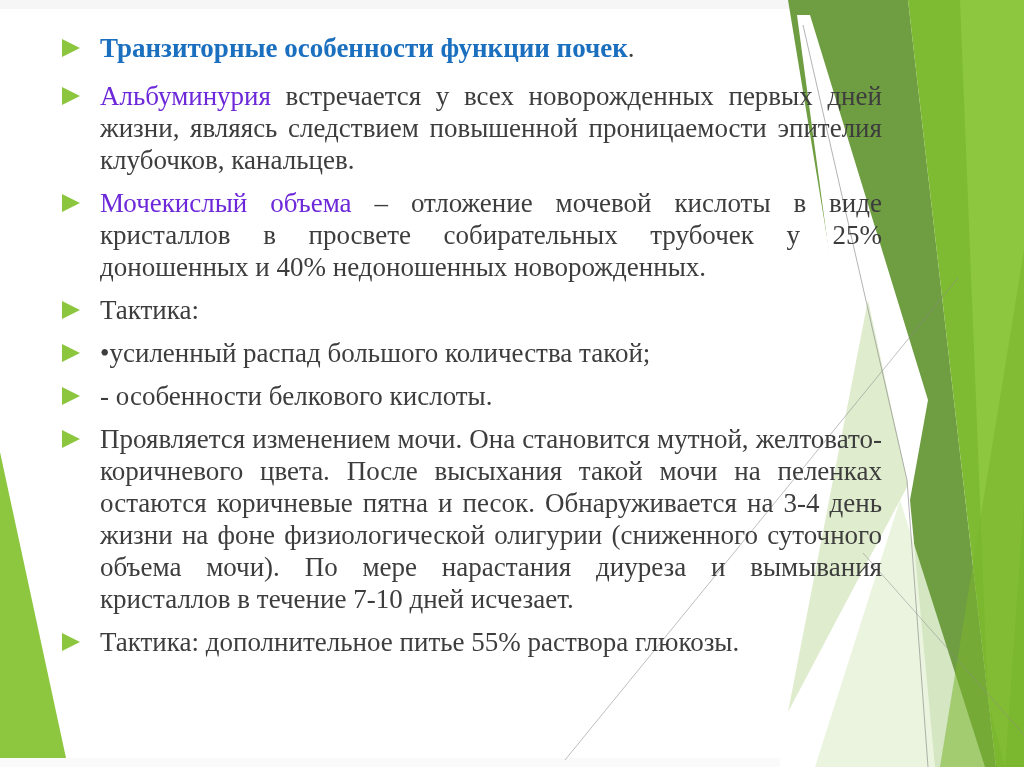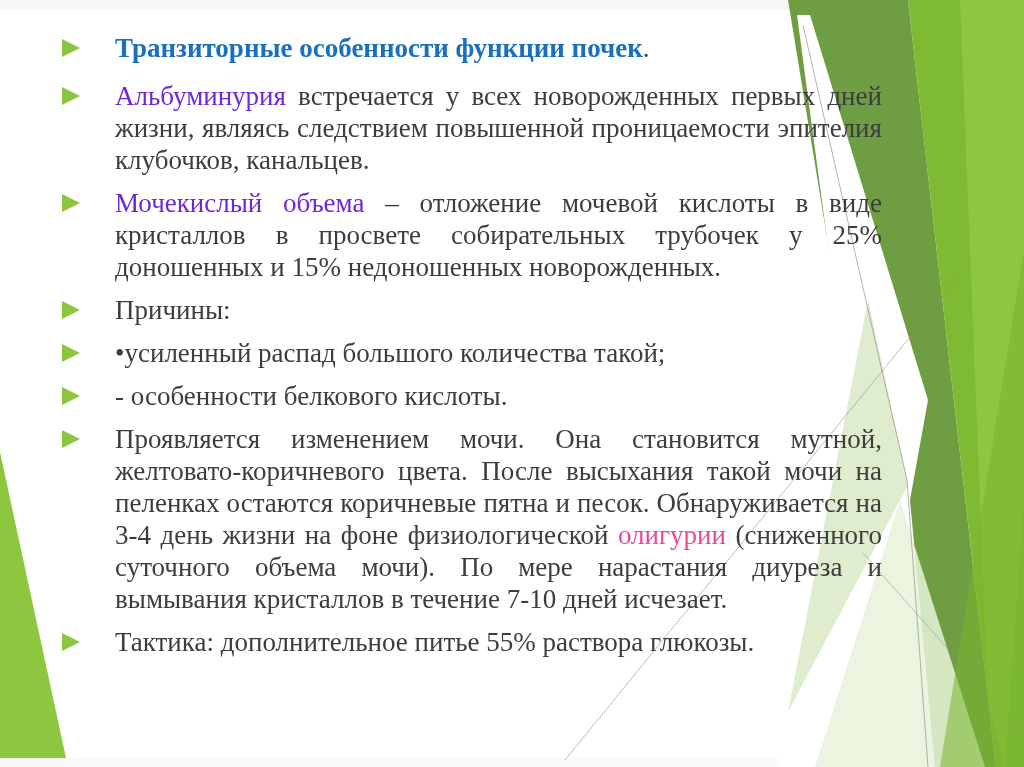--- a/index.html
+++ b/index.html
@@ -10,39 +10,39 @@
   }
   #decor{
     position:absolute;left:0;top:0;width:1024px;height:767px;z-index:0;
   }
   #content{
     position:absolute;left:62px;top:32px;width:820px;z-index:1;
     list-style:none;margin:0;padding:0;
   }
   .bullet{
     position:relative;
-    padding-left:53px;
+    padding-left:38px;
     margin:0 0 11px 0;
     font-size:27px;
     line-height:32px;
     color:#3d3d3d;
     text-align:justify;
   }
   .bullet.title-line{text-align:left;margin-bottom:16px;}
   .tri{
     position:absolute;left:0;top:7px;
     width:0;height:0;
     border-left:18px solid #8cc63e;
     border-top:9px solid transparent;
     border-bottom:9px solid transparent;
   }
   .seg-title{color:#1b6fbf;font-weight:bold;}
   .seg-plain{color:#3d3d3d;}
   .seg-dark-red{color:#6d28d9;}
-  .seg-bright-red{color:#ec4899;}
+  .seg-bright-red{color:#404040;}
 </style>
 </head>
 <body>
 
 <svg id="decor" viewBox="0 0 1024 767" xmlns="http://www.w3.org/2000/svg" aria-hidden="true">
 
   <rect x="0" y="0" width="1024" height="9" fill="#f6f6f6"></rect>
   <rect x="0" y="758" width="780" height="9" fill="#fafafa"></rect>
 
   <polygon points="788,0 908,0 996,767 914,767" fill="#6f9e42"></polygon>
@@ -69,26 +69,26 @@
     <span class="seg-title">Транзиторные особенности функции почек</span><span class="seg-plain">.</span>
   </li>
 
   <li class="bullet">
     <span class="tri"></span>
     <span class="seg-dark-red">Альбуминурия</span><span class="seg-plain">  встречается у всех новорожденных первых дней жизни, являясь следствием повышенной проницаемости эпителия клубочков, канальцев.</span>
   </li>
 
   <li class="bullet">
     <span class="tri"></span>
-    <span class="seg-dark-red">Мочекислый объема</span><span class="seg-plain"> – отложение мочевой кислоты в виде кристаллов в просвете собирательных трубочек у 25% доношенных и 15% недоношенных новорожденных.</span>
+    <span class="seg-dark-red">Мочекислый объема</span><span class="seg-plain"> – отложение мочевой кислоты в виде кристаллов в просвете собирательных трубочек у 25% доношенных и 40% недоношенных новорожденных.</span>
   </li>
 
   <li class="bullet">
     <span class="tri"></span>
-    <span class="seg-plain">Причины:</span>
+    <span class="seg-plain">Тактика:</span>
   </li>
 
   <li class="bullet">
     <span class="tri"></span>
     <span class="seg-plain">•усиленный распад большого количества такой;</span>
   </li>
 
   <li class="bullet">
     <span class="tri"></span>
     <span class="seg-plain">- особенности белкового кислоты.</span>

